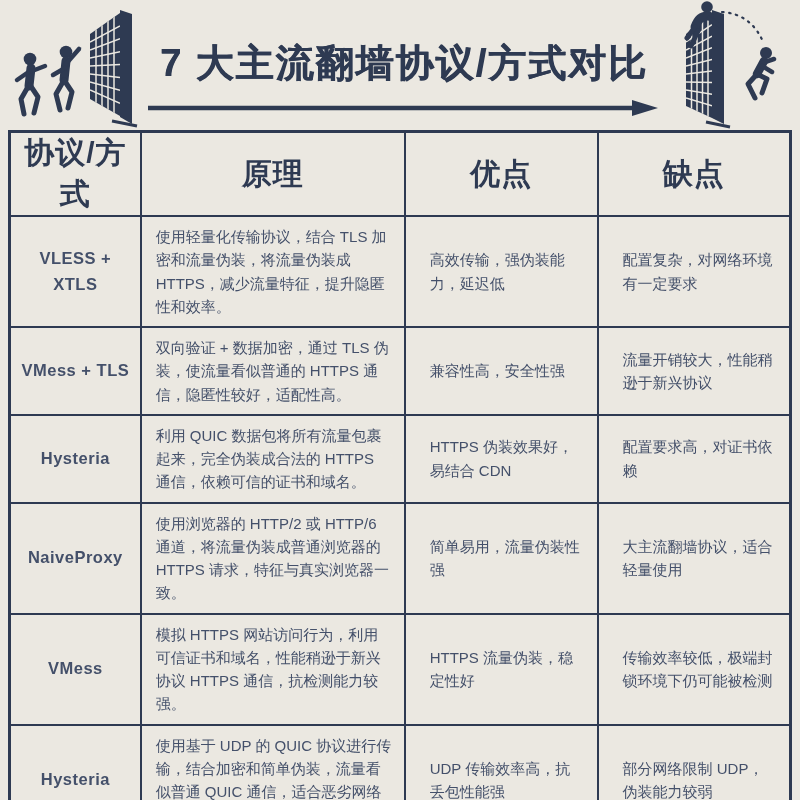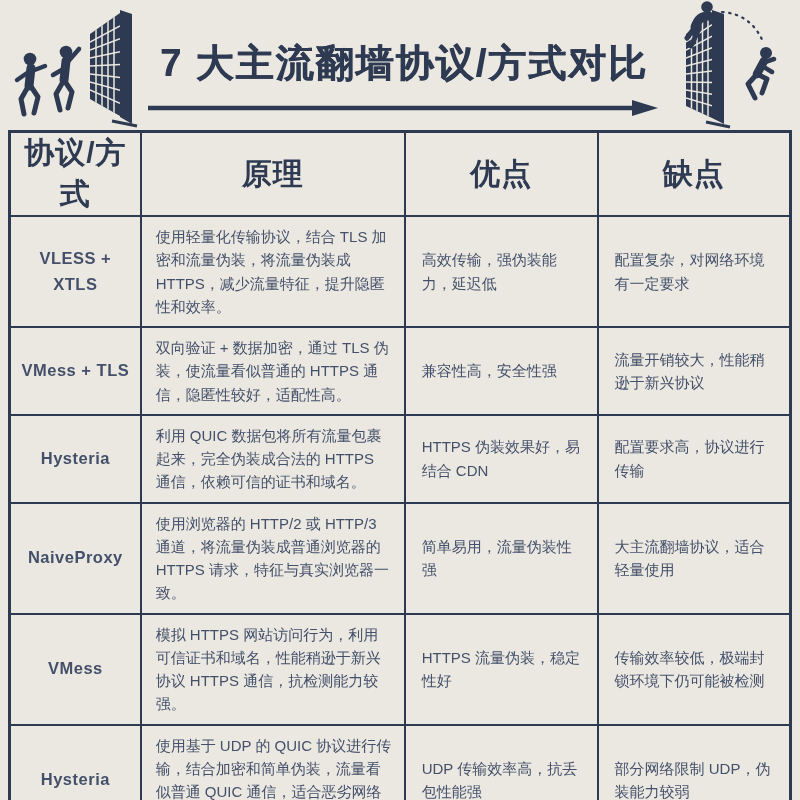--- a/index.html
+++ b/index.html
@@ -38,21 +38,21 @@
   th,td{border:2.5px solid var(--ink);vertical-align:middle;}
   th{
     height:71px;font-size:30px;font-weight:bold;color:var(--ink);
     letter-spacing:1px;
   }
   td{
     height:77px;font-size:15px;line-height:1.55;color:var(--body-text);
     padding:8px 12px 8px 14px;text-align:left;
   }
   td.protocol{text-align:center;font-size:16.5px;padding:8px 4px;letter-spacing:0.5px;font-weight:bold;}
-  td.pros,td.cons{padding-left:16px;}
+  td.pros,td.cons{padding-left:24px;}
 </style>
 </head>
 <body>
 
 <div class="banner">
 
   <svg class="illu-left" width="134" height="126" viewBox="0 0 134 126">
     <defs>
       <clipPath id="lwf">
           <polygon points="84,32 114,11 114,114 84,97"></polygon>
@@ -171,25 +171,25 @@
     <tr>
       <td class="protocol">VMess + TLS</td>
       <td>双向验证 + 数据加密，通过 TLS 伪装，使流量看似普通的 HTTPS 通信，隐匿性较好，适配性高。</td>
       <td class="pros">兼容性高，安全性强</td>
       <td class="cons">流量开销较大，性能稍逊于新兴协议</td>
     </tr>
     <tr>
       <td class="protocol">Hysteria</td>
       <td>利用 QUIC 数据包将所有流量包裹起来，完全伪装成合法的 HTTPS 通信，依赖可信的证书和域名。</td>
       <td class="pros">HTTPS 伪装效果好，易结合 CDN</td>
-      <td class="cons">配置要求高，协议进行传输</td>
+      <td class="cons">配置要求高，对证书依赖</td>
     </tr>
     <tr>
       <td class="protocol">NaiveProxy</td>
-      <td>使用浏览器的 HTTP/2 或 HTTP/3 通道，将流量伪装成普通浏览器的 HTTPS 请求，特征与真实浏览器一致。</td>
+      <td>使用浏览器的 HTTP/2 或 HTTP/6 通道，将流量伪装成普通浏览器的 HTTPS 请求，特征与真实浏览器一致。</td>
       <td class="pros">简单易用，流量伪装性强</td>
       <td class="cons">大主流翻墙协议，适合轻量使用</td>
     </tr>
     <tr>
       <td class="protocol">VMess</td>
       <td>模拟 HTTPS 网站访问行为，利用可信证书和域名，性能稍逊于新兴协议 HTTPS 通信，抗检测能力较强。</td>
       <td class="pros">HTTPS 流量伪装，稳定性好</td>
       <td class="cons">传输效率较低，极端封锁环境下仍可能被检测</td>
     </tr>
     <tr>

